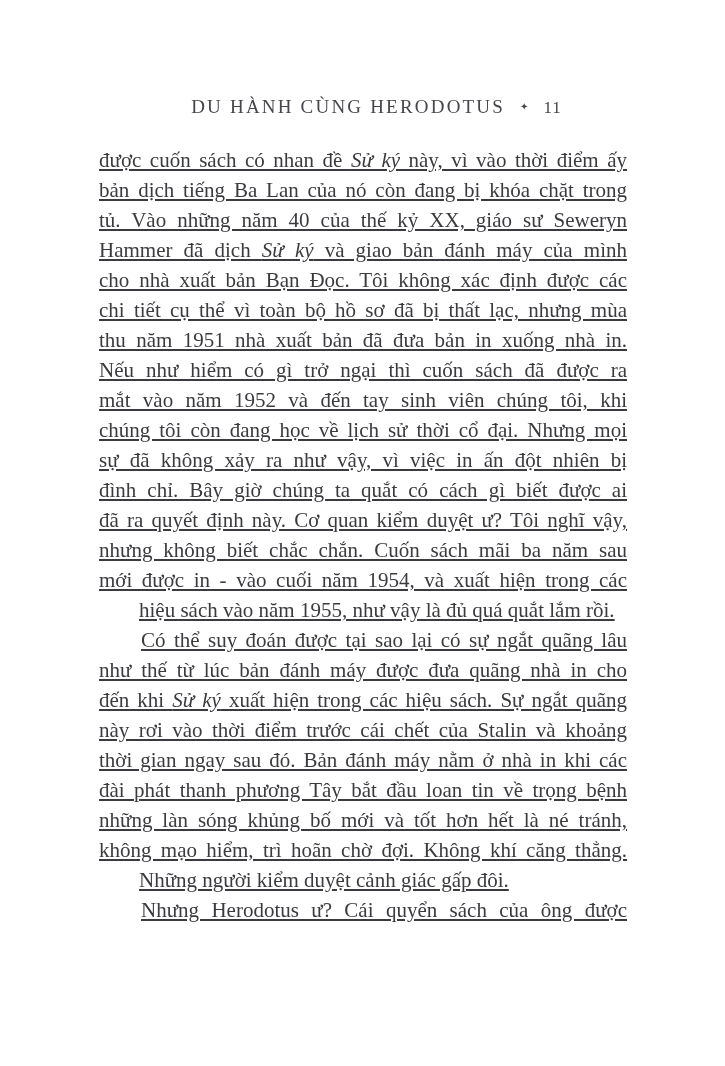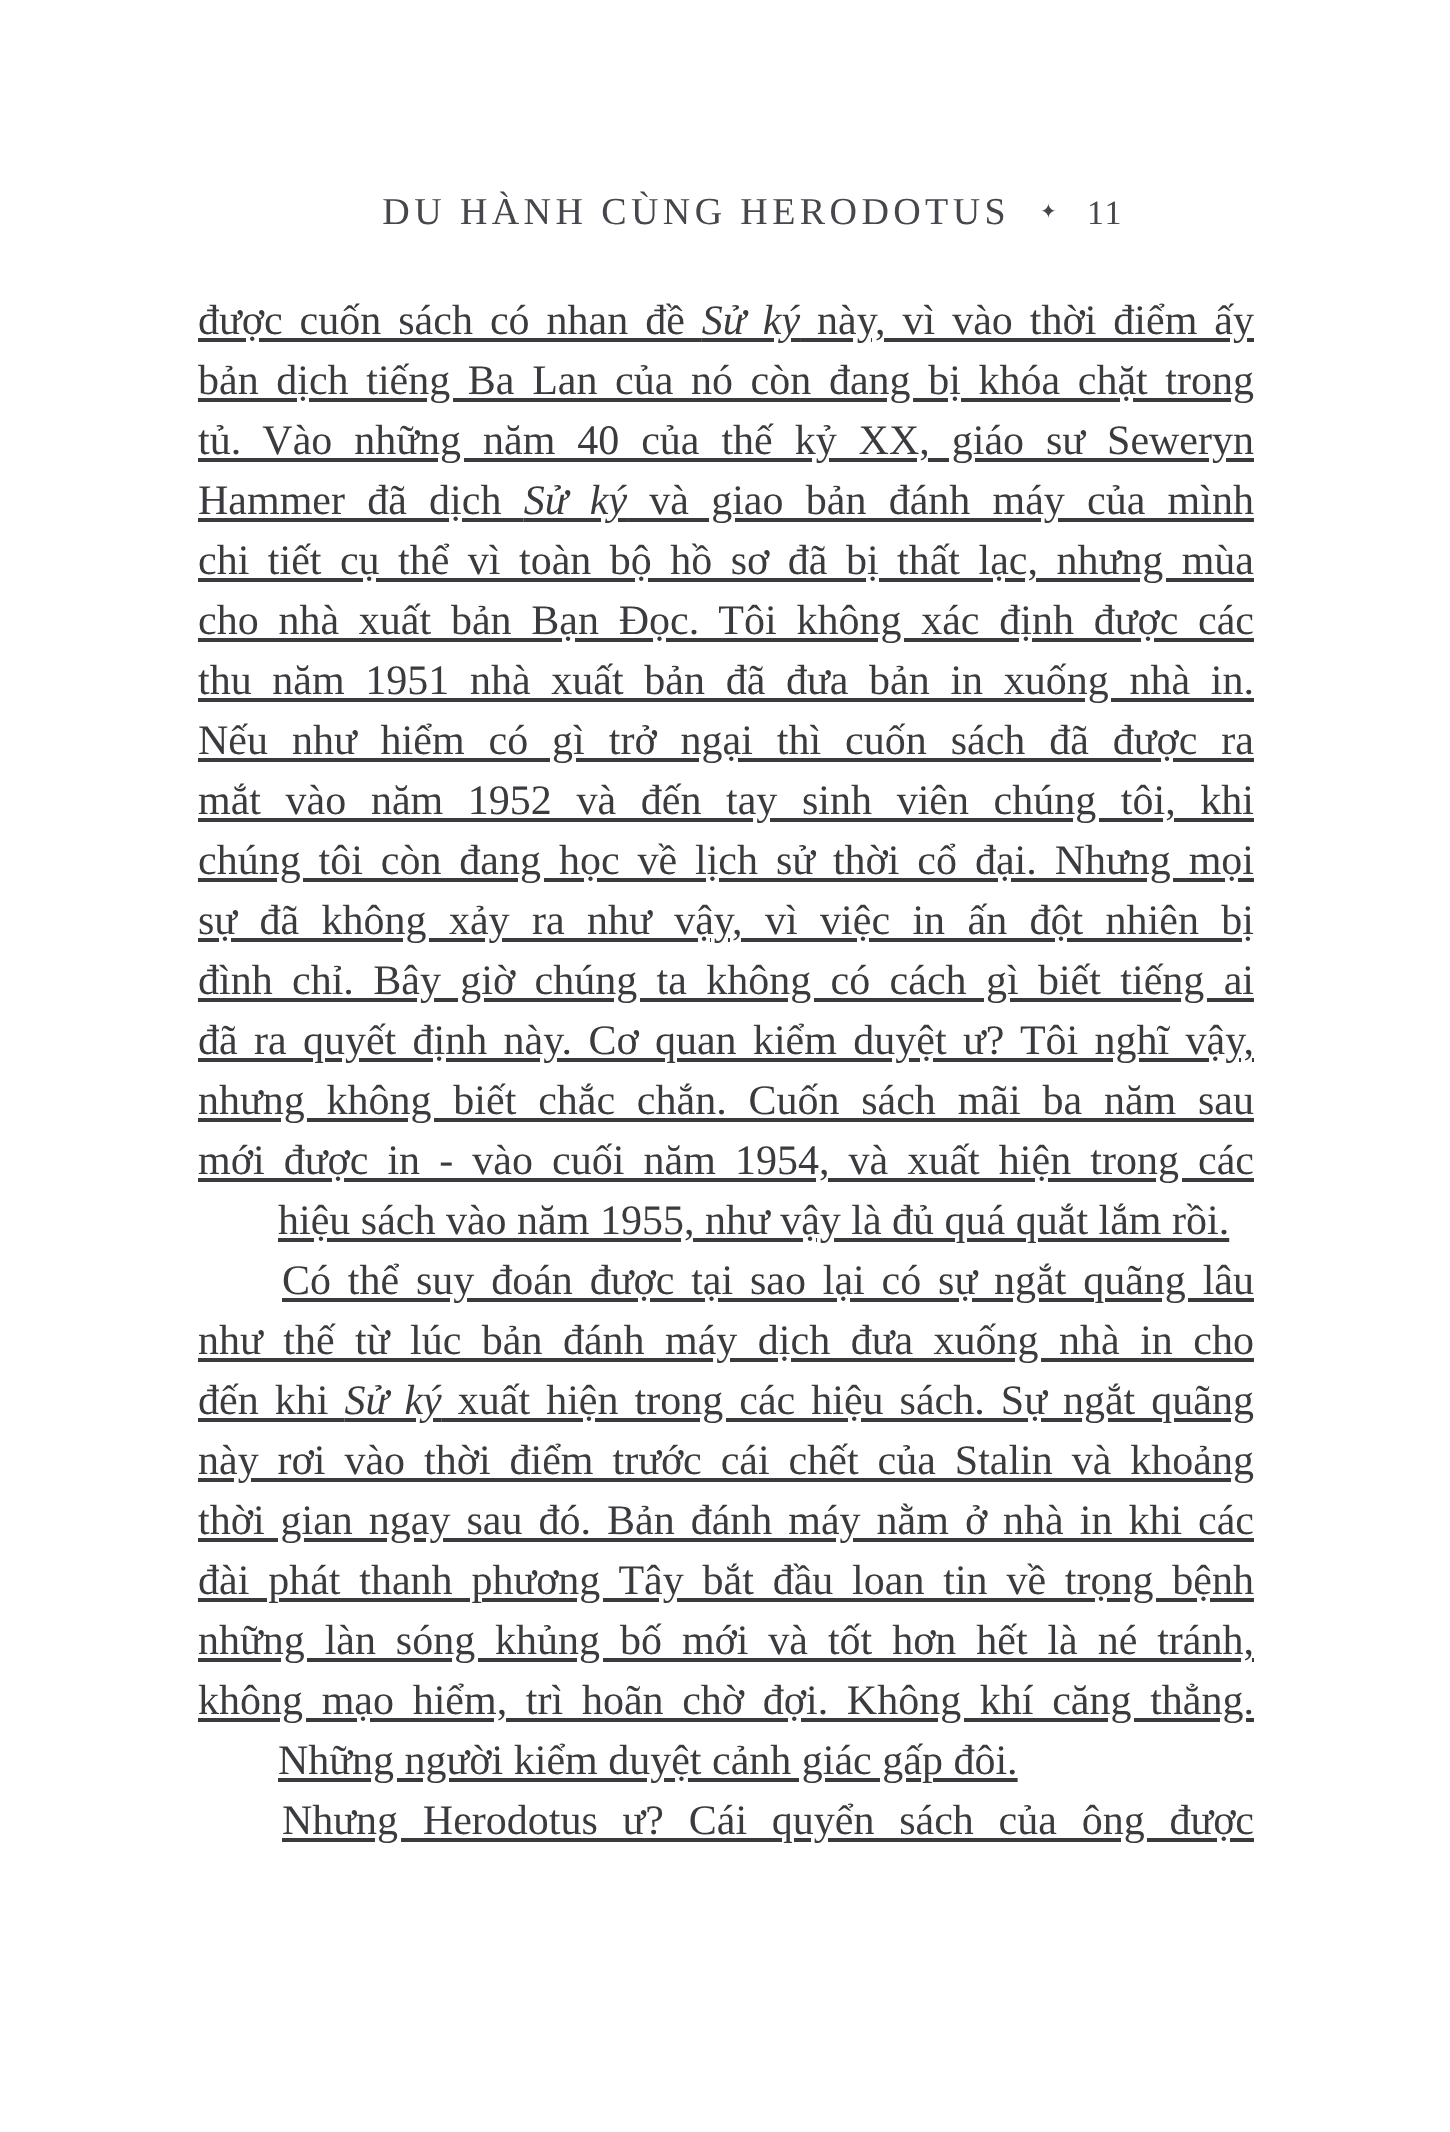--- a/index.html
+++ b/index.html
@@ -59,34 +59,34 @@
 
 <div class="running-header" style="color: rgb(70, 70, 76);">
   <span class="chapter-title">DU HÀNH CÙNG HERODOTUS</span><span class="diamond-sep">✦</span><span class="page-number">11</span>
 </div>
 
 <div class="page-body" style="color: rgb(59, 59, 63);">
     <div class="text-line"><span>được cuốn sách có nhan đề </span><i>Sử ký</i><span> này, vì vào thời điểm ấy</span></div>
     <div class="text-line"><span>bản dịch tiếng Ba Lan của nó còn đang bị khóa chặt trong</span></div>
     <div class="text-line"><span>tủ. Vào những năm 40 của thế kỷ XX, giáo sư Seweryn</span></div>
     <div class="text-line"><span>Hammer đã dịch </span><i>Sử ký</i><span> và giao bản đánh máy của mình</span></div>
+    <div class="text-line"><span>cho nhà xuất bản Bạn Đọc. Tôi không xác định được các</span></div>
     <div class="text-line"><span>chi tiết cụ thể vì toàn bộ hồ sơ đã bị thất lạc, nhưng mùa</span></div>
-    <div class="text-line"><span>cho nhà xuất bản Bạn Đọc. Tôi không xác định được các</span></div>
     <div class="text-line"><span>thu năm 1951 nhà xuất bản đã đưa bản in xuống nhà in.</span></div>
     <div class="text-line"><span>Nếu như hiểm có gì trở ngại thì cuốn sách đã được ra</span></div>
     <div class="text-line"><span>mắt vào năm 1952 và đến tay sinh viên chúng tôi, khi</span></div>
     <div class="text-line"><span>chúng tôi còn đang học về lịch sử thời cổ đại. Nhưng mọi</span></div>
     <div class="text-line"><span>sự đã không xảy ra như vậy, vì việc in ấn đột nhiên bị</span></div>
-    <div class="text-line"><span>đình chỉ. Bây giờ chúng ta không có cách gì biết tiếng ai</span></div>
+    <div class="text-line"><span>đình chỉ. Bây giờ chúng ta quắt có cách gì biết được ai</span></div>
     <div class="text-line"><span>đã ra quyết định này. Cơ quan kiểm duyệt ư? Tôi nghĩ vậy,</span></div>
     <div class="text-line"><span>nhưng không biết chắc chắn. Cuốn sách mãi ba năm sau</span></div>
     <div class="text-line"><span>mới được in - vào cuối năm 1954, và xuất hiện trong các</span></div>
     <div class="text-line flush"><span>hiệu sách vào năm 1955, như vậy là đủ quá quắt lắm rồi.</span></div>
     <div class="text-line indent"><span>Có thể suy đoán được tại sao lại có sự ngắt quãng lâu</span></div>
-    <div class="text-line"><span>như thế từ lúc bản đánh máy dịch đưa xuống nhà in cho</span></div>
+    <div class="text-line"><span>như thế từ lúc bản đánh máy được đưa quãng nhà in cho</span></div>
     <div class="text-line"><span>đến khi </span><i>Sử ký</i><span> xuất hiện trong các hiệu sách. Sự ngắt quãng</span></div>
     <div class="text-line"><span>này rơi vào thời điểm trước cái chết của Stalin và khoảng</span></div>
     <div class="text-line"><span>thời gian ngay sau đó. Bản đánh máy nằm ở nhà in khi các</span></div>
     <div class="text-line"><span>đài phát thanh phương Tây bắt đầu loan tin về trọng bệnh</span></div>
     <div class="text-line"><span>những làn sóng khủng bố mới và tốt hơn hết là né tránh,</span></div>
     <div class="text-line"><span>không mạo hiểm, trì hoãn chờ đợi. Không khí căng thẳng.</span></div>
     <div class="text-line flush"><span>Những người kiểm duyệt cảnh giác gấp đôi.</span></div>
     <div class="text-line indent"><span>Nhưng Herodotus ư? Cái quyển sách của ông được</span></div>
   </div>
 

